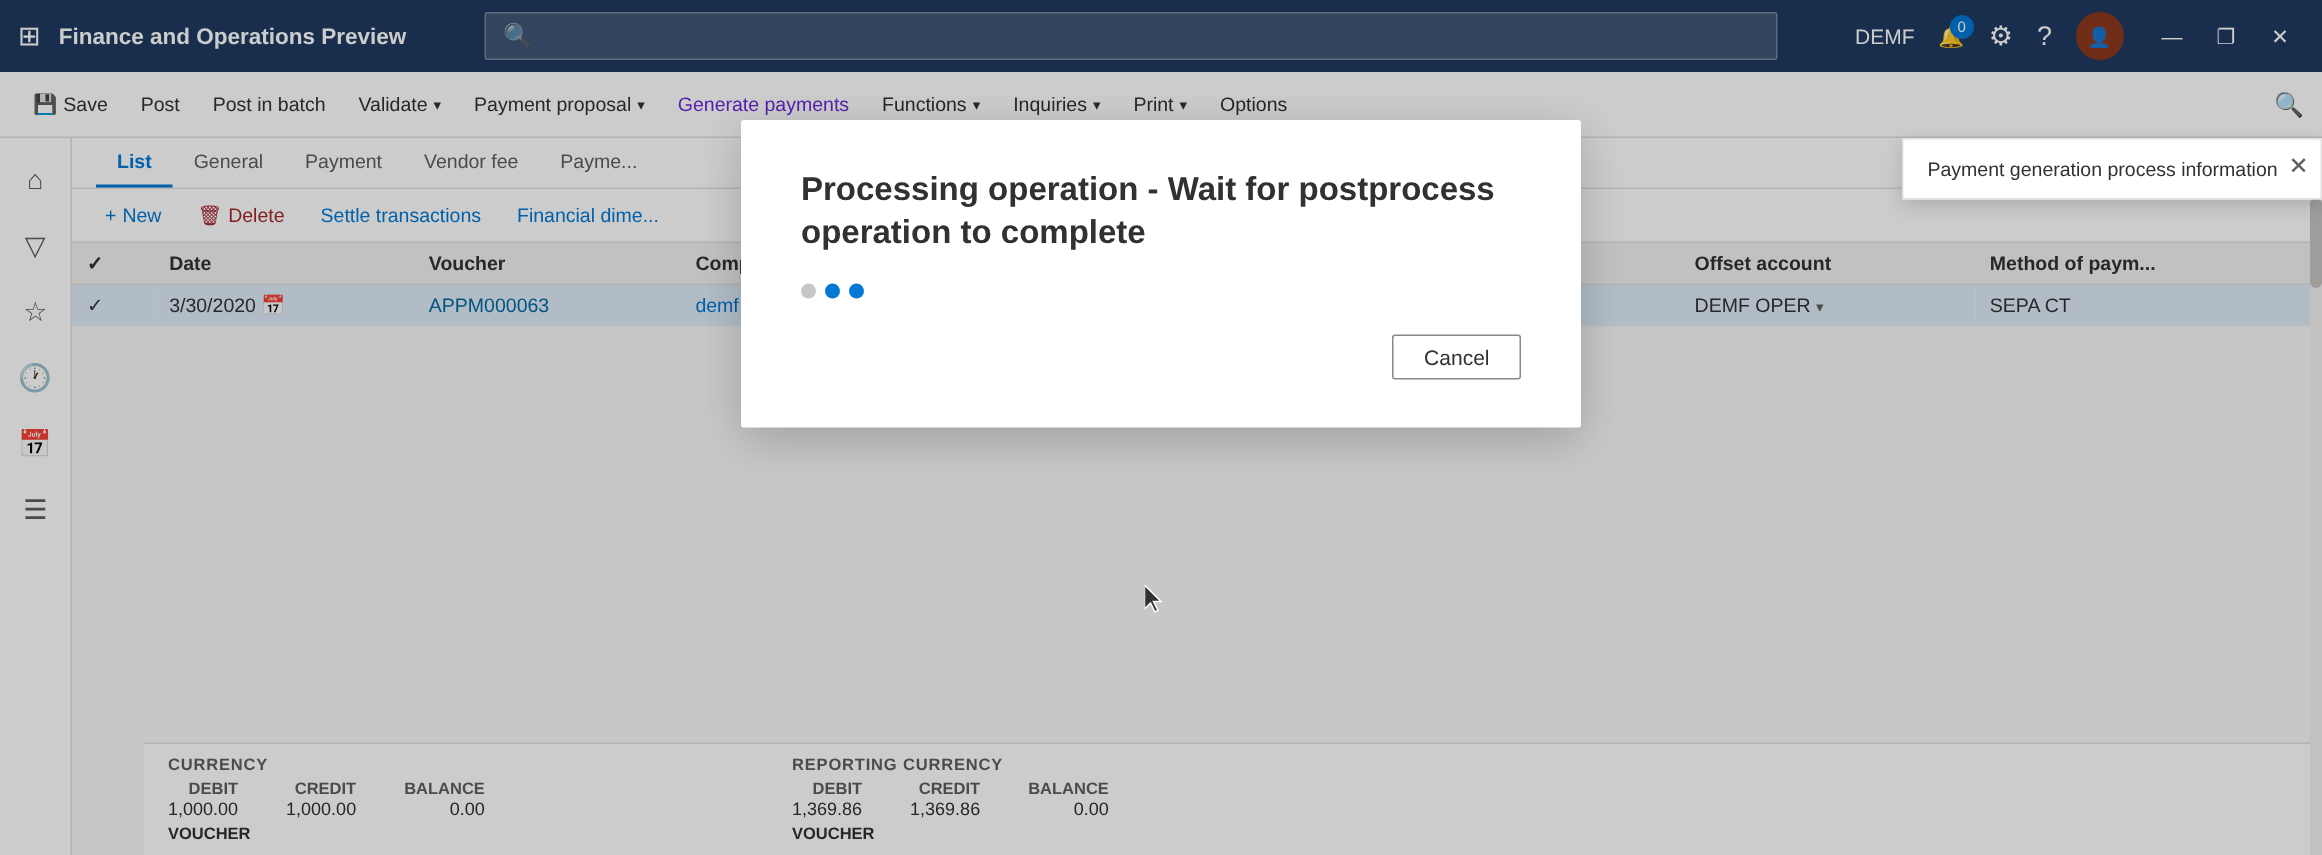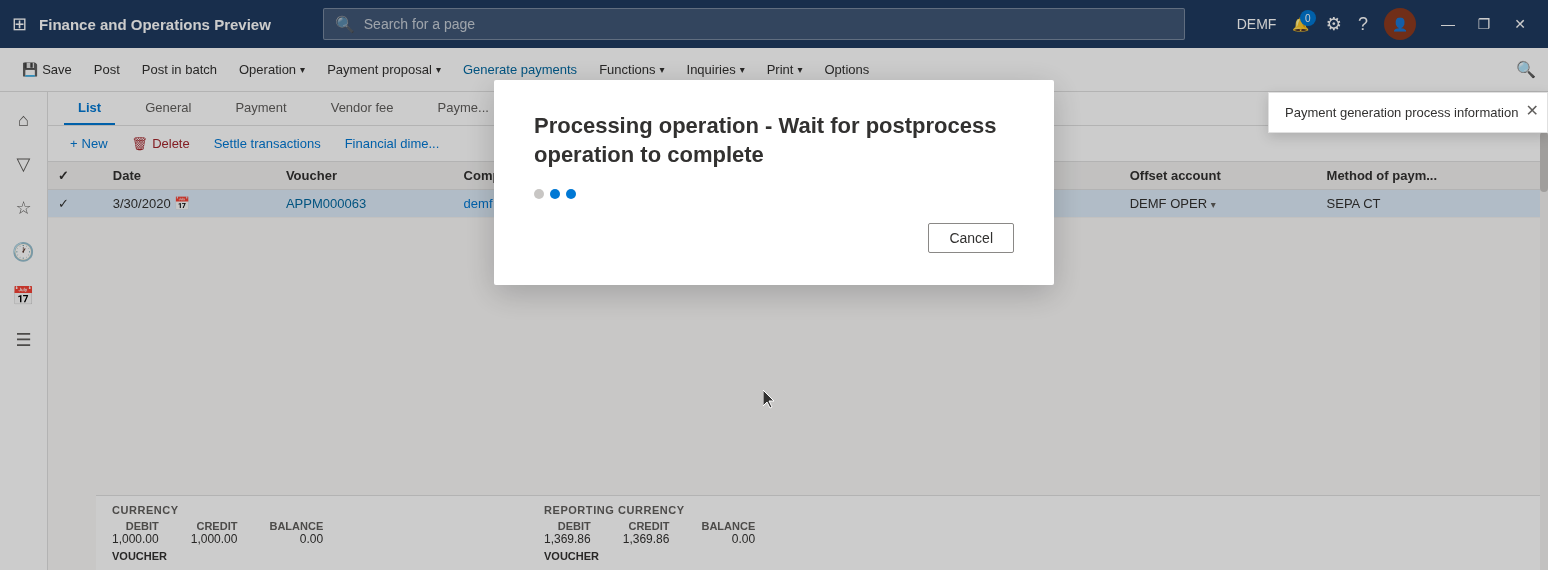--- a/index.html
+++ b/index.html
@@ -60,21 +60,21 @@
       cursor: pointer;
       padding: 6px 10px;
       font-size: 13px;
       color: #323130;
       display: flex;
       align-items: center;
       gap: 4px;
       border-radius: 2px;
       white-space: nowrap;
     }
-    .toolbar-btn.active { color: #0369a1; }
+    .toolbar-btn.active { color: #6d28d9; }
     .toolbar-search-icon { margin-left: auto; cursor: pointer; color: #605e5c; font-size: 16px; }
 
     
     .info-popup {
       position: absolute;
       top: 48px;
       right: 16px;
       background: #fff;
       border: 1px solid #e0e0e0;
       box-shadow: 0 4px 12px rgba(0,0,0,0.15);
@@ -119,21 +119,21 @@
     .page-header {
       padding: 8px 16px 0 16px;
       background: #fff;
     }
     .breadcrumb { font-size: 12px; color: #605e5c; }
     .page-title { font-size: 20px; font-weight: 600; color: #323130; margin-bottom: 4px; }
 
     
     .tabs {
       display: flex;
-      gap: 16px;
+      gap: 0;
       border-bottom: 1px solid #e0e0e0;
       padding: 0 16px;
       background: #fff;
     }
     .tab {
       padding: 8px 14px;
       font-size: 13px;
       cursor: pointer;
       color: #605e5c;
       border-bottom: 2px solid transparent;
@@ -277,21 +277,20 @@
     .dropdown-arrow { font-size: 10px; }
   </style>
 </head>
 <body>
 
 <div class="top-nav">
   <span class="top-nav-grid-icon">⊞</span>
   <span class="top-nav-title">Finance and Operations Preview</span>
   <div class="top-nav-search">
     <span style="color:rgba(255,255,255,0.7)">🔍</span>
-    <input placeholder="Search for a page" style="">
   </div>
   <div class="top-nav-right">
     <span>DEMF</span>
     <div class="notification-badge">
       <span>🔔</span>
       <span class="badge">0</span>
     </div>
     <span style="font-size:18px">⚙</span>
     <span style="font-size:18px">?</span>
     <div class="avatar">
@@ -310,21 +309,21 @@
     <span>💾</span>
     <span>Save</span>
   </button>
   <button class="toolbar-btn">
     <span>Post</span>
   </button>
   <button class="toolbar-btn">
     <span>Post in batch</span>
   </button>
   <button class="toolbar-btn">
-    <span>Operation</span>
+    <span>Validate</span>
     <span class="dropdown-arrow">▾</span>
   </button>
   <button class="toolbar-btn">
     <span>Payment proposal</span>
     <span class="dropdown-arrow">▾</span>
   </button>
   <button class="toolbar-btn active">
     <span>Generate payments</span>
   </button>
   <button class="toolbar-btn">
@@ -423,21 +422,21 @@
             DEMF OPER
             <span style="color:#605e5c; font-size:10px;">▾</span>
           </td>
           <td>SEPA CT</td>
         </tr>
       </tbody>
     </table>
   </div>
 
   <div class="bottom-summary">
-    <div style="display:flex; gap:76px;">
+    <div style="display:flex; gap:60px;">
       <div>
         <div class="summary-label">CURRENCY</div>
         <div style="display:flex; gap:32px; font-size:12px;">
           <div style="text-align:right;">
             <div style="font-weight:600; color:#605e5c; font-size:11px;">DEBIT</div>
             <div>1,000.00</div>
           </div>
           <div style="text-align:right;">
             <div style="font-weight:600; color:#605e5c; font-size:11px;">CREDIT</div>
             <div>1,000.00</div>

